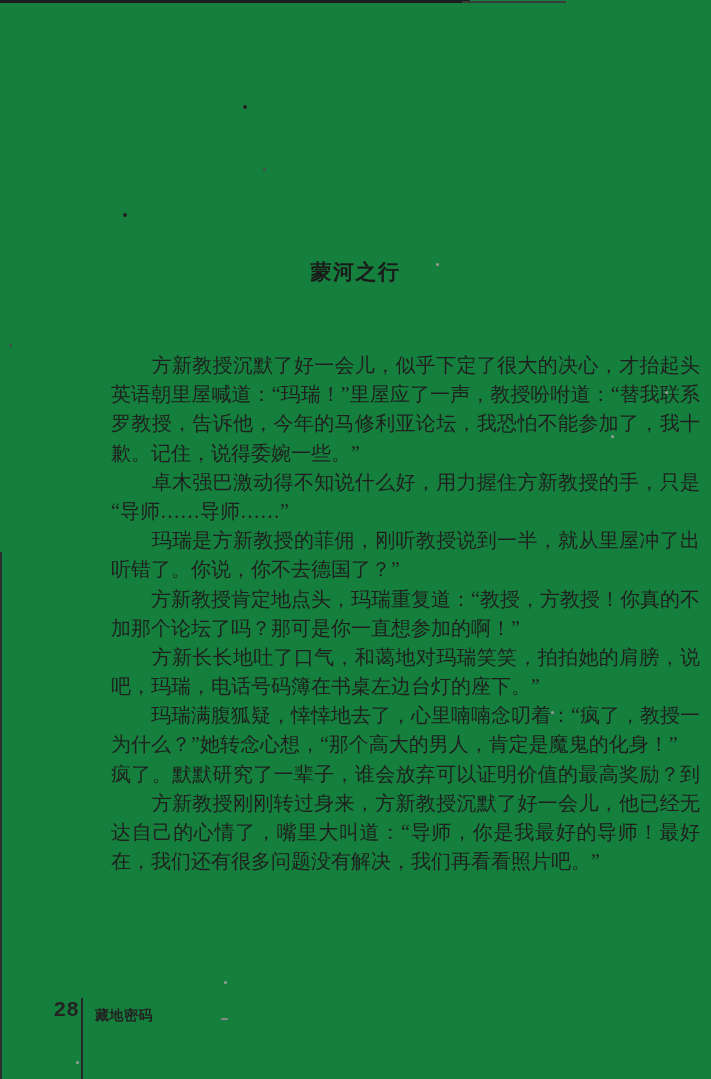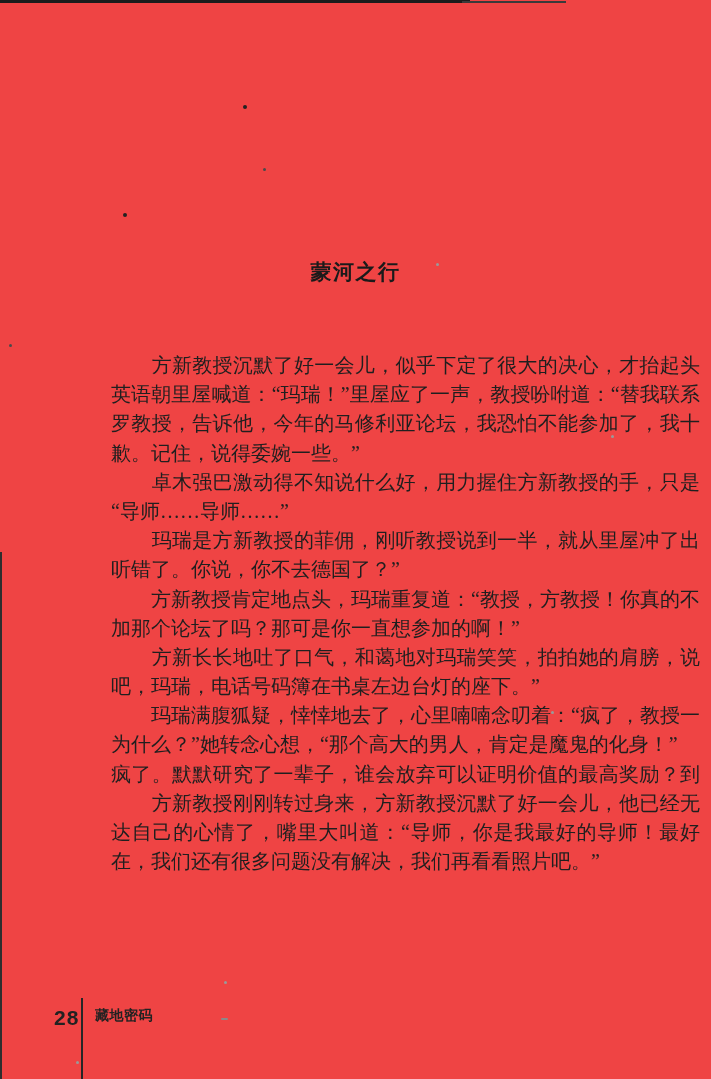--- a/index.html
+++ b/index.html
@@ -1,19 +1,19 @@
 <!DOCTYPE html>
 <html><head>
 <meta charset="utf-8">
 <style>
   html,body{margin:0;padding:0;background:#e8e8e8;}
   .page{
     position:relative;
     width:711px;height:1079px;
-    background:#ef4444;
+    background:#15803d;
     overflow:hidden;
     font-family:"Liberation Serif","DejaVu Serif",serif;
     color:#1f1f1f;
     margin:0 auto;
   }
   
   .top-edge{position:absolute;left:0;top:0;width:470px;height:3px;background:#1c1c1c;}
   .top-edge2{position:absolute;left:462px;top:1px;width:104px;height:2px;background:#3a3a3a;}
   .left-edge{position:absolute;left:0;top:552px;width:2px;height:527px;background:#2e2e2e;}
   .speck{position:absolute;background:#4a4a4a;border-radius:50%;}
@@ -37,21 +37,21 @@
   .line{
     height:29.2px;overflow:hidden;
     text-align:justify;
     text-align-last:justify;
     -moz-text-align-last:justify;
   }
   .line.para-end{text-align-last:left;-moz-text-align-last:left;}
 
   .footer{position:absolute;left:0;top:995px;width:711px;height:84px;
     font-family:"Liberation Sans","DejaVu Sans",sans-serif;color:#222;}
-  .page-num{position:absolute;left:54px;top:11px;font-size:21px;font-weight:bold;letter-spacing:1px;}
+  .page-num{position:absolute;left:54px;top:2px;font-size:21px;font-weight:bold;letter-spacing:1px;}
   .footer-bar{position:absolute;left:81px;top:3px;width:2px;height:81px;background:#262626;}
   .book-title{position:absolute;left:95px;top:12px;font-size:14px;font-weight:bold;letter-spacing:0.5px;}
 </style>
 </head>
 <body>
 
 <div class="page">
 
   <div class="top-edge"></div>
   <div class="top-edge2"></div>

